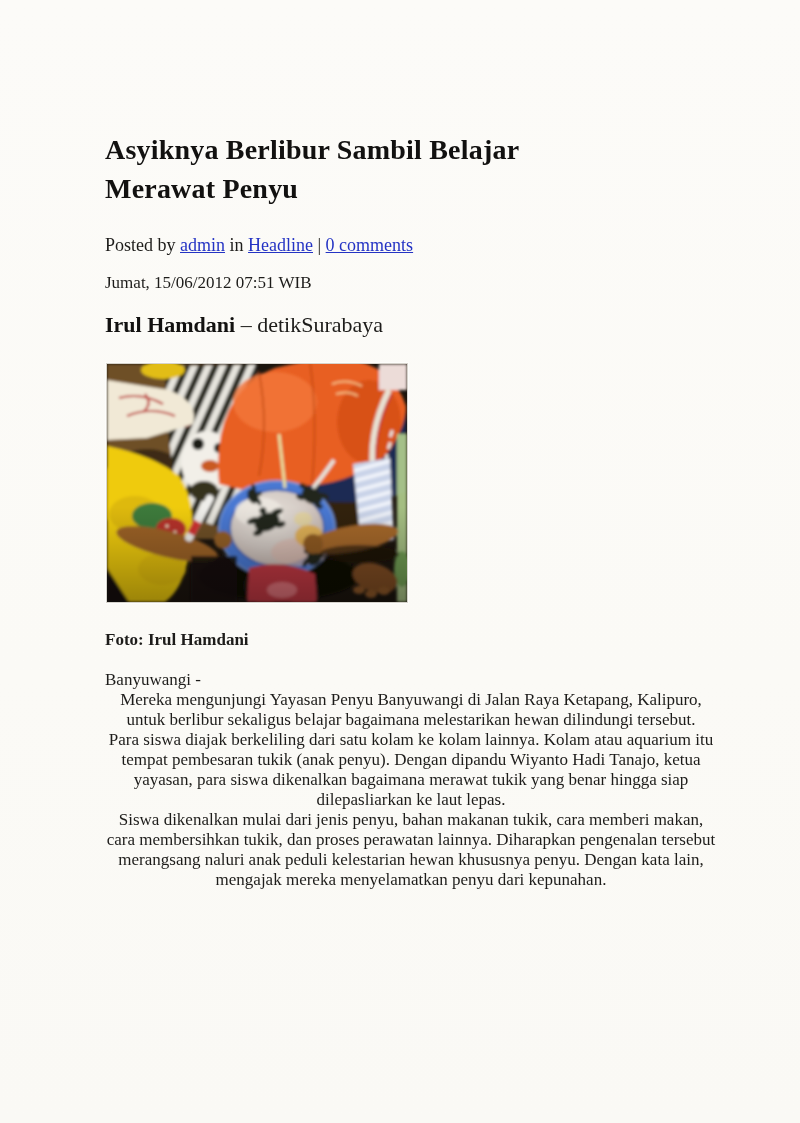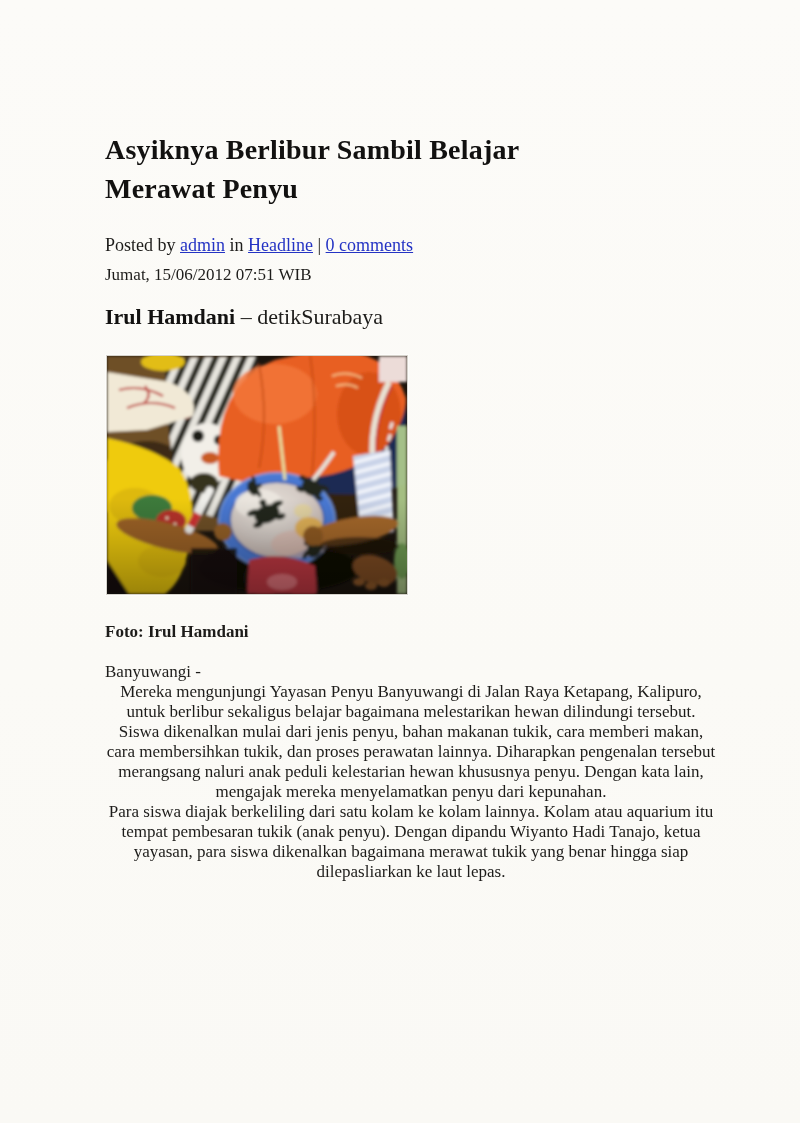--- a/index.html
+++ b/index.html
@@ -36,21 +36,21 @@
     margin-top:26px;
     font-size:18px;
     line-height:22px;
   }
   .meta a{
     color:#2433c4;
     text-decoration:underline;
     cursor:pointer;
   }
   .datetime{
-    margin-top:8px;
+    margin-top:16px;
     font-size:17px;
     line-height:22px;
   }
   .reporter{
     margin-top:20px;
     font-size:22px;
     line-height:22px;
   }
   .reporter strong{color:#121110;}
   figure.photo{
@@ -252,17 +252,17 @@
         </g>
         <rect width="300" height="238" fill="url(#vig)"></rect>
       </svg>
     </figure>
 
     <p class="caption">Foto: Irul Hamdani</p>
 
     <p class="lead"><span class="loc">Banyuwangi -</span><br></p>
 
     <p class="body-par">Mereka mengunjungi Yayasan Penyu Banyuwangi di Jalan Raya Ketapang, Kalipuro, untuk berlibur sekaligus belajar bagaimana melestarikan hewan dilindungi tersebut.</p>
+    <p class="body-par">Para siswa diajak berkeliling dari satu kolam ke kolam lainnya. Kolam atau aquarium itu tempat pembesaran tukik (anak penyu). Dengan dipandu Wiyanto Hadi Tanajo, ketua yayasan, para siswa dikenalkan bagaimana merawat tukik yang benar hingga siap dilepasliarkan ke laut lepas.</p>
     <p class="body-par">Siswa dikenalkan mulai dari jenis penyu, bahan makanan tukik, cara memberi makan, cara membersihkan tukik, dan proses perawatan lainnya. Diharapkan pengenalan tersebut merangsang naluri anak peduli kelestarian hewan khususnya penyu. Dengan kata lain, mengajak mereka menyelamatkan penyu dari kepunahan.</p>
-    <p class="body-par">Para siswa diajak berkeliling dari satu kolam ke kolam lainnya. Kolam atau aquarium itu tempat pembesaran tukik (anak penyu). Dengan dipandu Wiyanto Hadi Tanajo, ketua yayasan, para siswa dikenalkan bagaimana merawat tukik yang benar hingga siap dilepasliarkan ke laut lepas.</p>
 
   </div>
 </div>
 
 </body></html>

